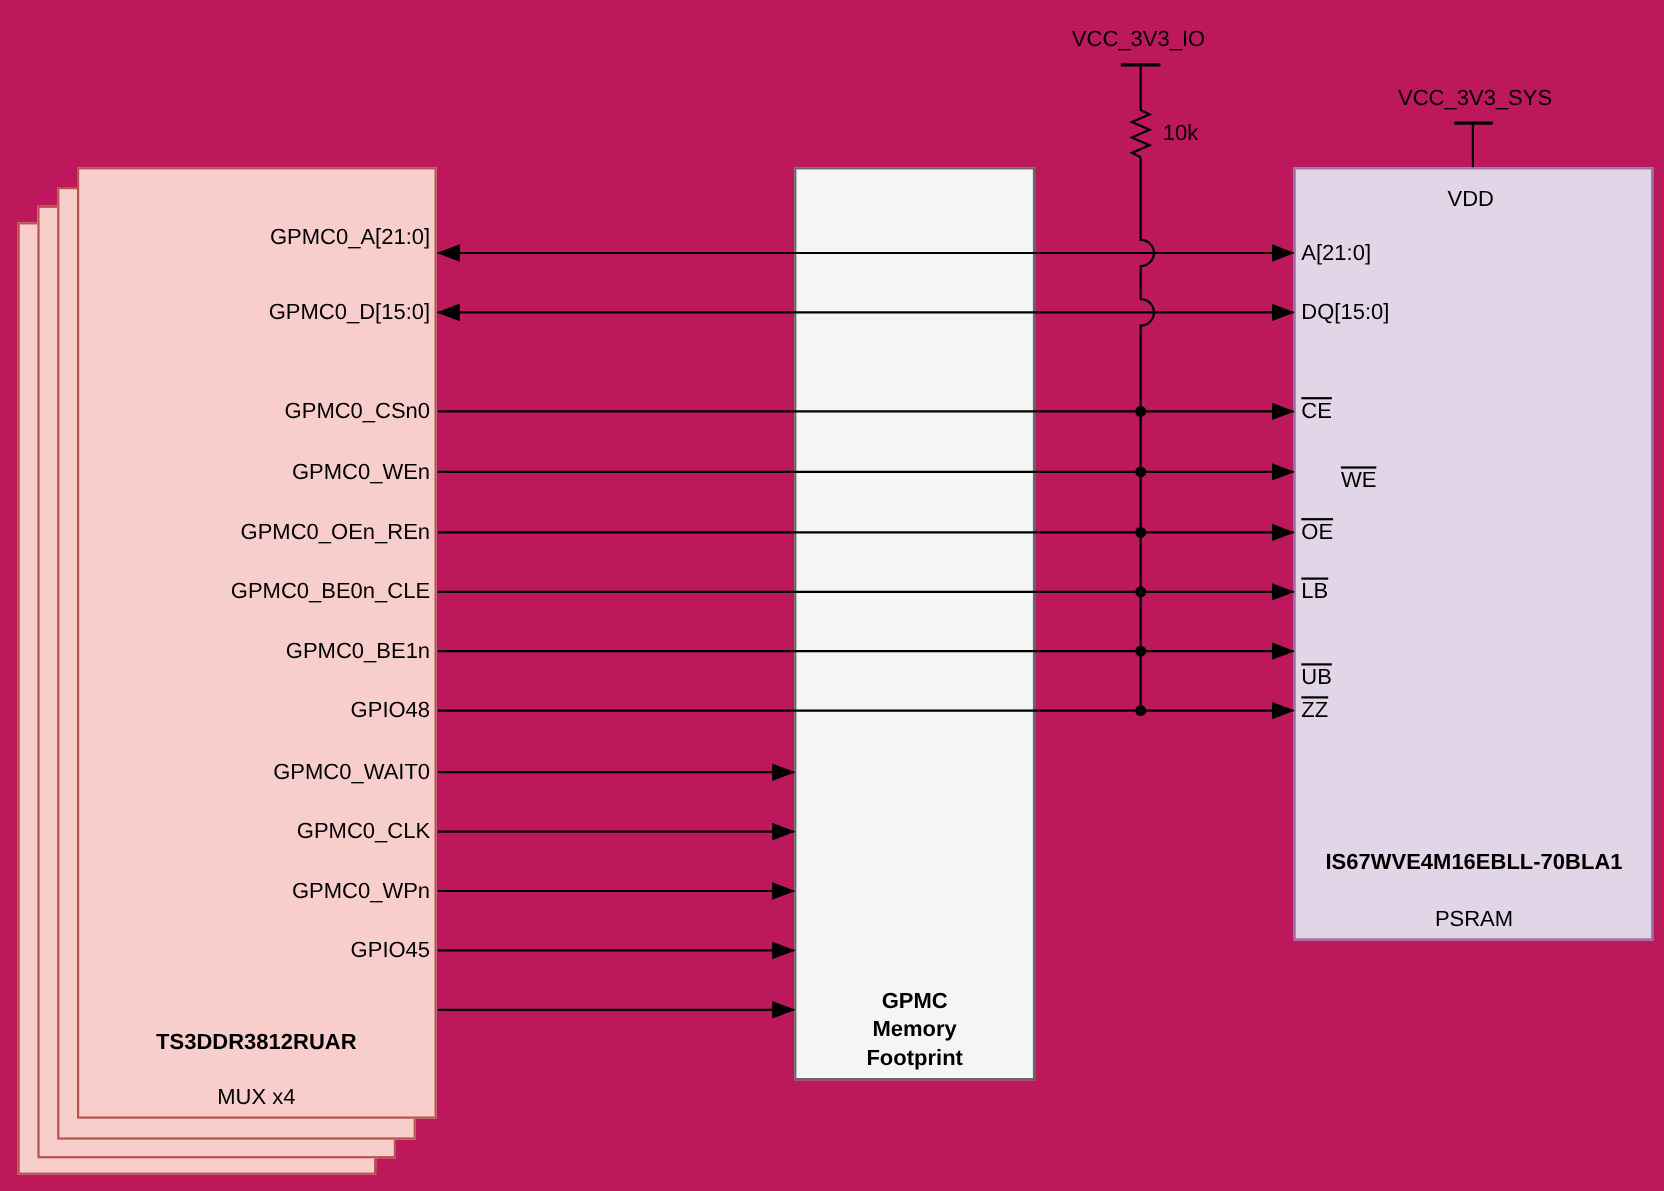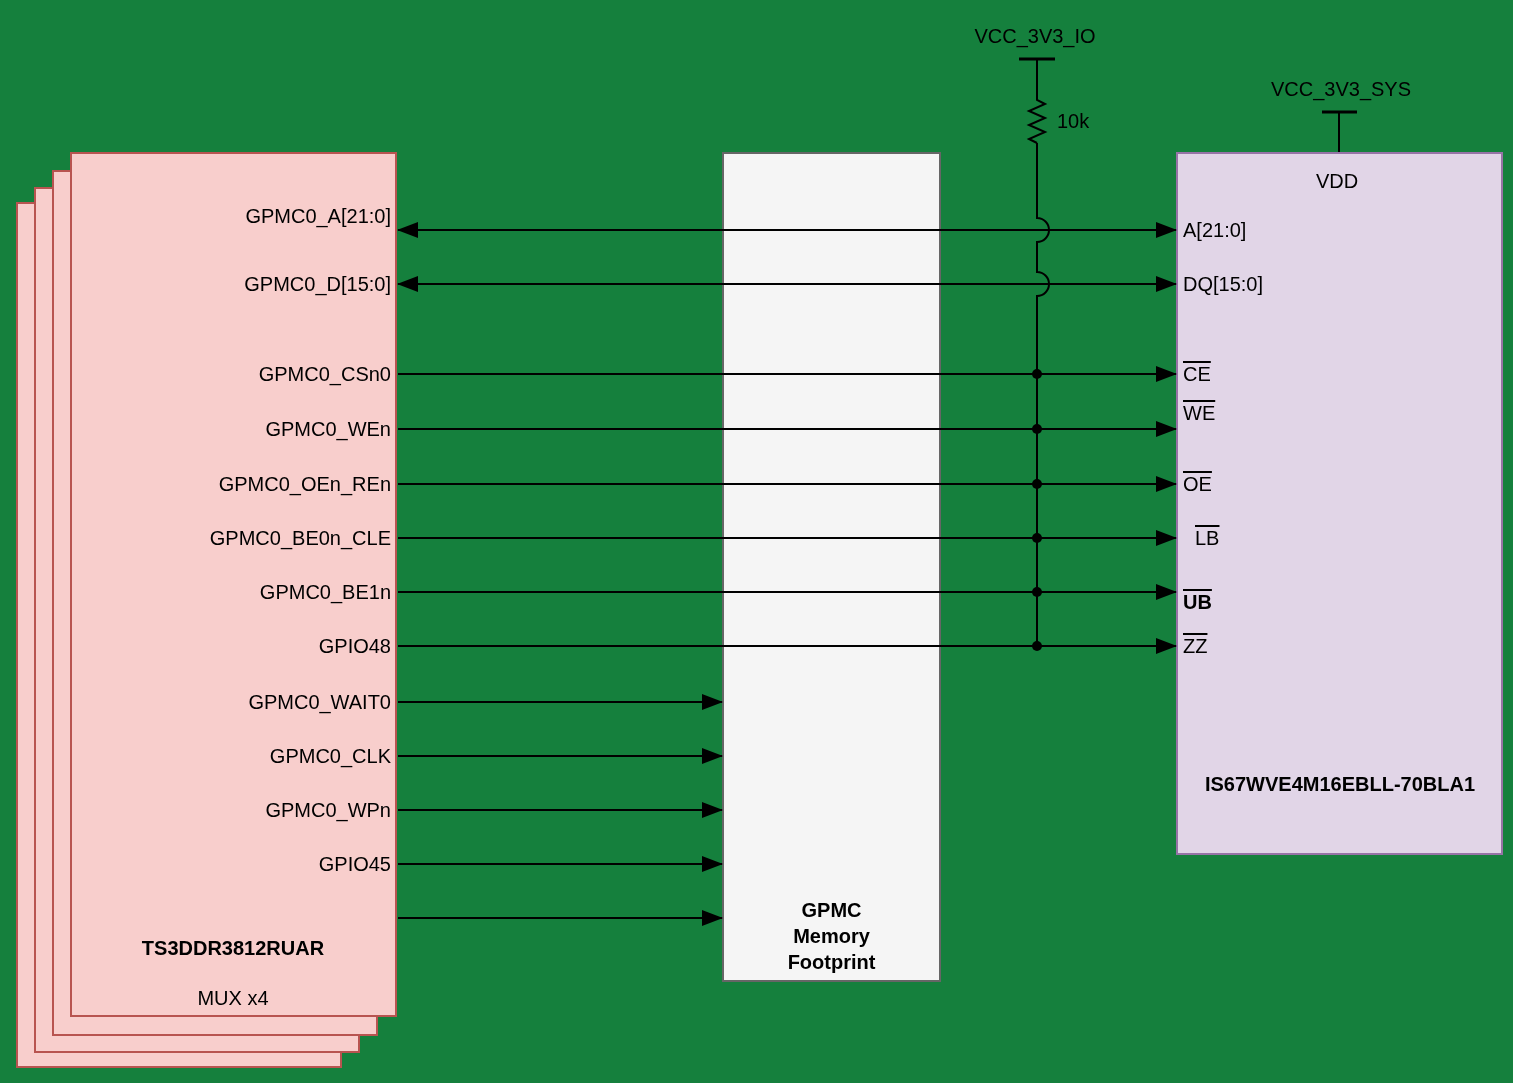--- a/index.html
+++ b/index.html
@@ -1,19 +1,19 @@
 <!DOCTYPE html>
 <html><head>
 <meta charset="utf-8">
 <style>
   html,body{margin:0;padding:0;background:#ffffff;}
   .canvas{
     position:relative;
     width:1513px;height:1083px;
-    background:#15803d;
+    background:#be185d;
     font-family:"Liberation Sans", sans-serif;
     color:#000000;
     overflow:hidden;
   }
   .block{position:absolute;box-sizing:border-box;}
   .mux-layer{
     background:#f8cecc;border:2px solid #b85450;
     width:326px;height:866px;
   }
   .mux-main{left:70px;top:152px;width:327px;height:865px;}
@@ -126,21 +126,22 @@
 
   <div class="fp-label">
     <div>GPMC</div>
     <div>Memory</div>
     <div>Footprint</div>
   </div>
 
   <div class="lbl pin-right" style="top:217px;">A[21:0]</div>
   <div class="lbl pin-right" style="top:271px;">DQ[15:0]</div>
   <div class="lbl pin-right ovl" style="top:361px;">CE</div>
-  <div class="lbl pin-right ovl" style="top:400px;">WE</div>
+  <div class="lbl pin-right ovl" style="top:424px;margin-left:36px;">WE</div>
   <div class="lbl pin-right ovl" style="top:471px;">OE</div>
-  <div class="lbl pin-right ovl" style="top:525px;margin-left:12px;">LB</div>
-  <div class="lbl pin-right ovl" style="top:589px;font-weight:bold;">UB</div>
+  <div class="lbl pin-right ovl" style="top:525px;">LB</div>
+  <div class="lbl pin-right ovl" style="top:603px;">UB</div>
   <div class="lbl pin-right ovl" style="top:633px;">ZZ</div>
 
   <div class="lbl ctr bold" style="left:1181px;top:771px;width:318px;">IS67WVE4M16EBLL-70BLA1</div>
+  <div class="lbl ctr" style="left:1181px;top:823px;width:318px;">PSRAM</div>
 
 </div>
 
 </body></html>

